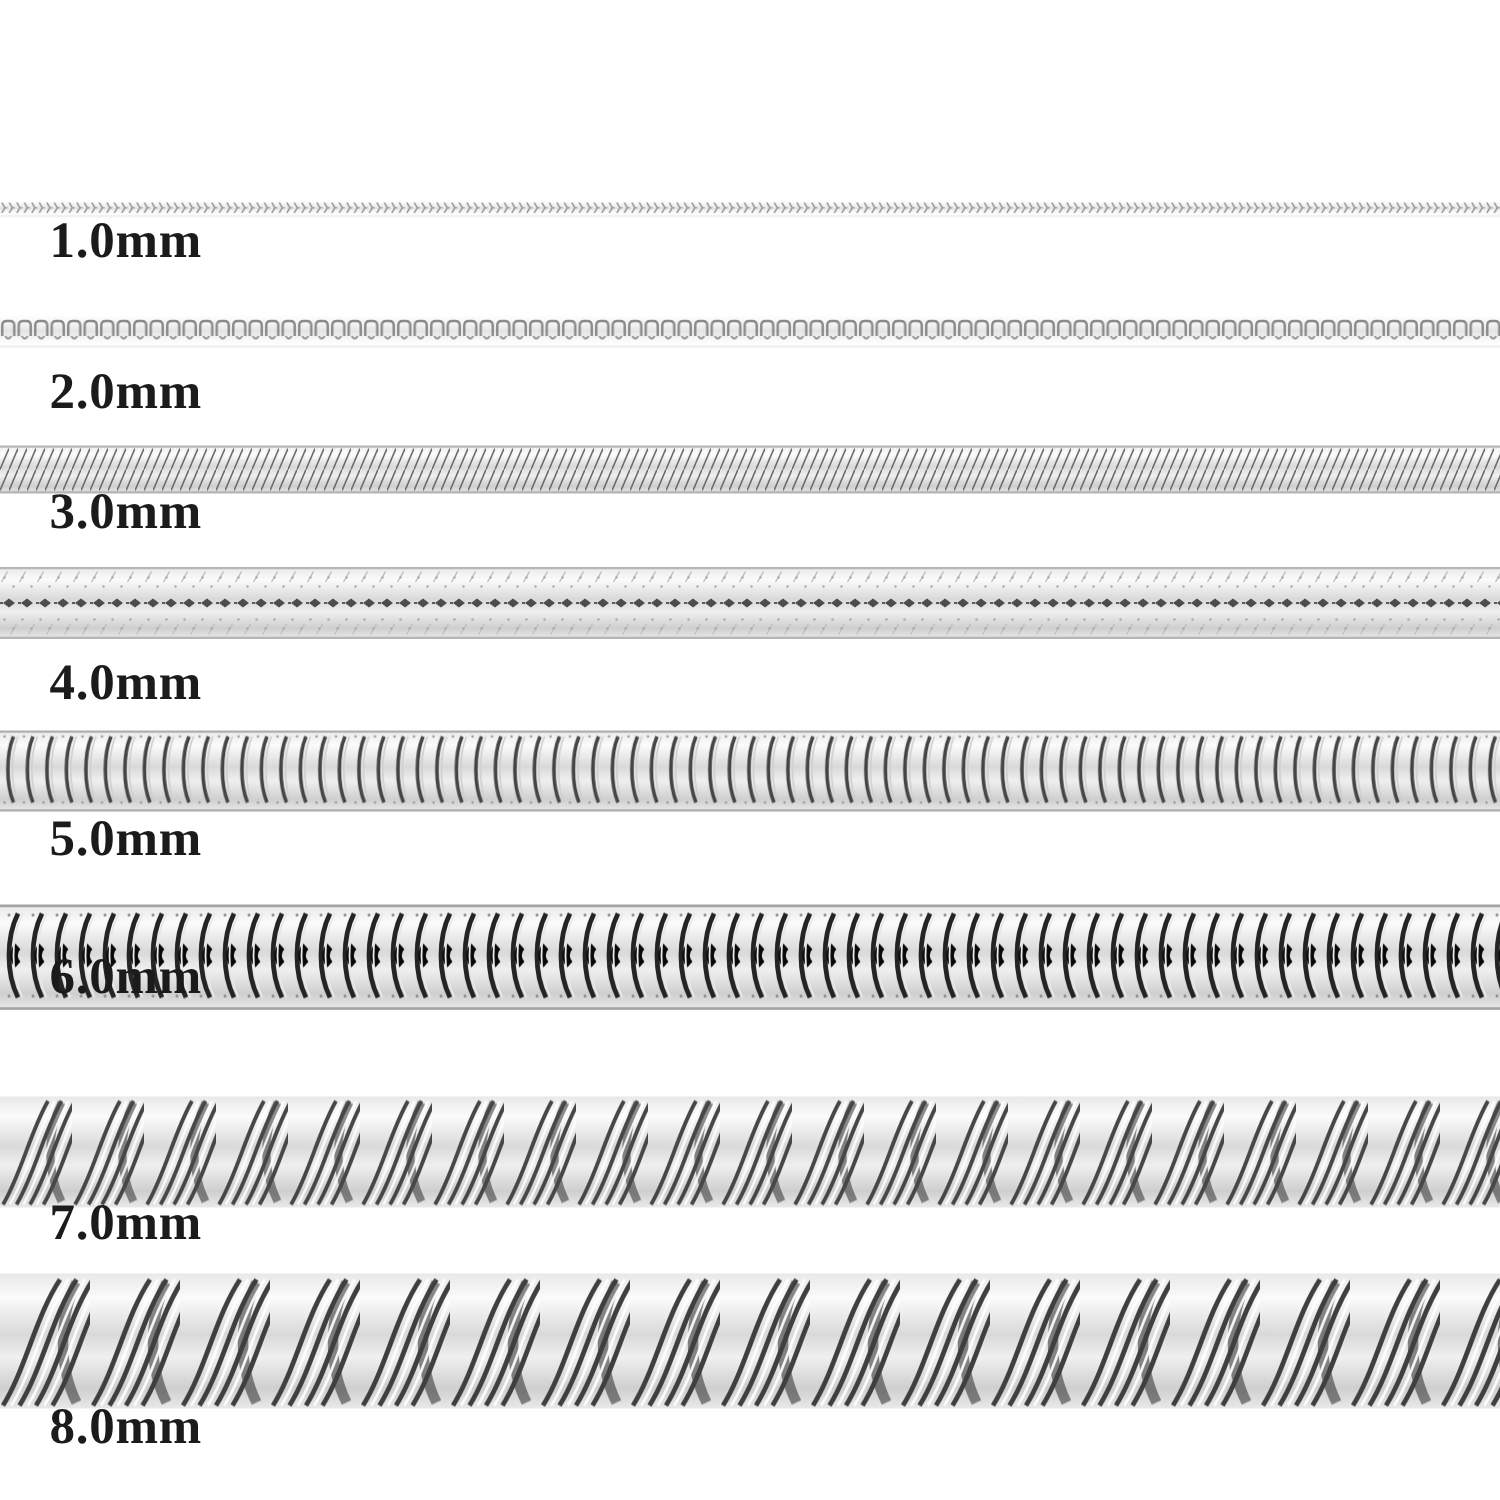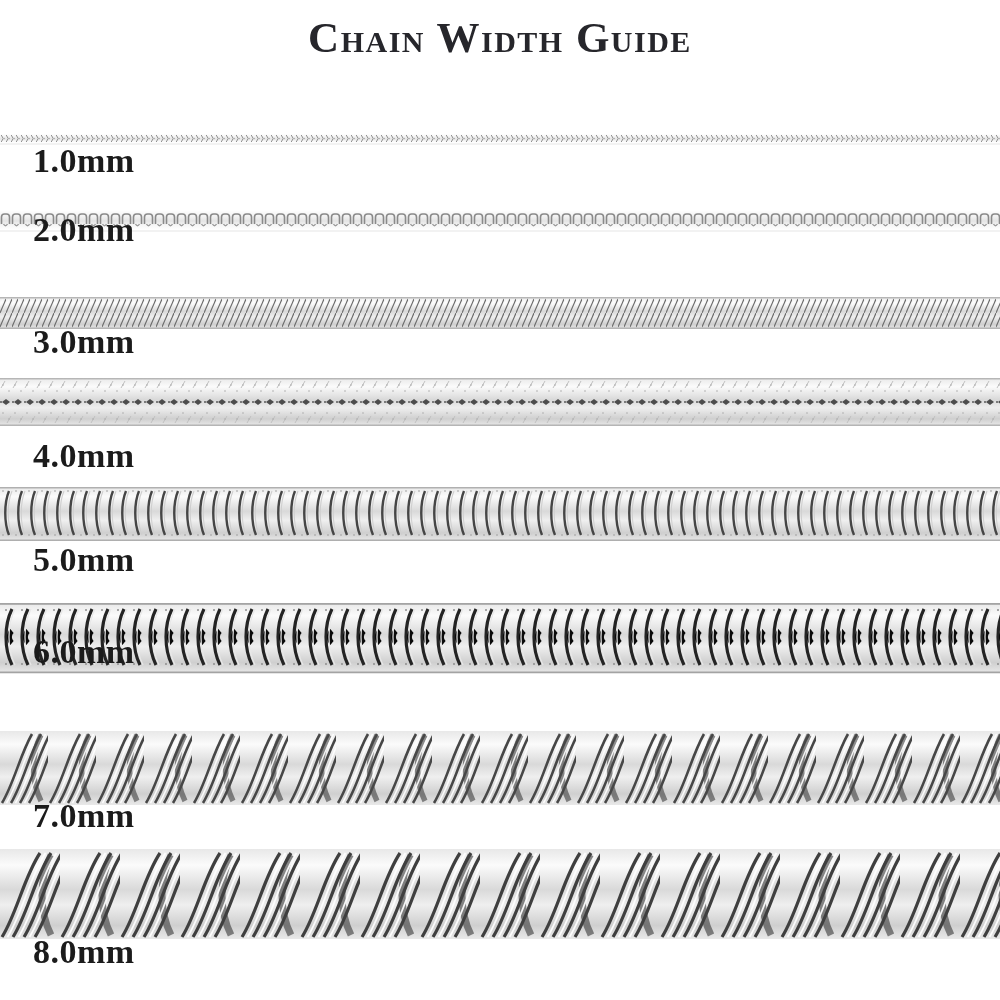--- a/index.html
+++ b/index.html
@@ -101,35 +101,34 @@
         <path d="M13,90 C28,66 35,30 51,6" stroke="#3f3f3f" stroke-width="3.2" fill="none"></path>
         <path d="M24,90 C39,66 46,30 62,6" stroke="#3f3f3f" stroke-width="3.2" fill="none"></path>
         <path d="M35,90 C50,66 57,30 73,6" stroke="#3f3f3f" stroke-width="3.2" fill="none"></path>
         <path d="M7.5,90 C22.5,66 29.5,30 45.5,6" stroke="#ffffff" stroke-width="1.8" opacity="0.92" fill="none"></path>
         <path d="M18.5,90 C33.5,66 40.5,30 56.5,6" stroke="#ffffff" stroke-width="1.8" opacity="0.92" fill="none"></path>
         <path d="M29.5,90 C44.5,66 51.5,30 67.5,6" stroke="#ffffff" stroke-width="1.8" opacity="0.92" fill="none"></path>
       </pattern>
     </defs>
   </svg>
 
-  <h1 class="title">Chain Width Guide</h1>
 
   <svg class="strip" style="top:130px" width="1000" height="16">
     <rect x="0" y="4" width="1000" height="9" fill="url(#tubeLight)"></rect>
     <rect x="0" y="4" width="1000" height="9" fill="url(#pat1)"></rect>
     <rect x="0" y="13" width="1000" height="2" fill="rgba(0,0,0,0.05)"></rect>
   </svg>
   <div class="size-label" style="top:141px">1.0mm</div>
 
   <svg class="strip" style="top:206px" width="1000" height="28">
     <rect x="0" y="4" width="1000" height="20" fill="url(#tubeLight)"></rect>
     <rect x="0" y="0" width="1000" height="28" fill="url(#pat2)"></rect>
     <rect x="0" y="24" width="1000" height="2" fill="rgba(0,0,0,0.05)"></rect>
   </svg>
-  <div class="size-label" style="top:210px">2.0mm</div>
+  <div class="size-label" style="top:242px">2.0mm</div>
 
   <svg class="strip" style="top:294px" width="1000" height="38">
     <rect x="0" y="3" width="1000" height="32" fill="url(#tube)"></rect>
     <rect x="0" y="0" width="1000" height="38" fill="url(#pat3)"></rect>
     <rect x="0" y="3" width="1000" height="1.5" fill="rgba(90,90,90,0.35)"></rect>
     <rect x="0" y="33.5" width="1000" height="1.5" fill="rgba(90,90,90,0.35)"></rect>
   </svg>
   <div class="size-label" style="top:322px">3.0mm</div>
 
   <svg class="strip" style="top:376px" width="1000" height="52">

